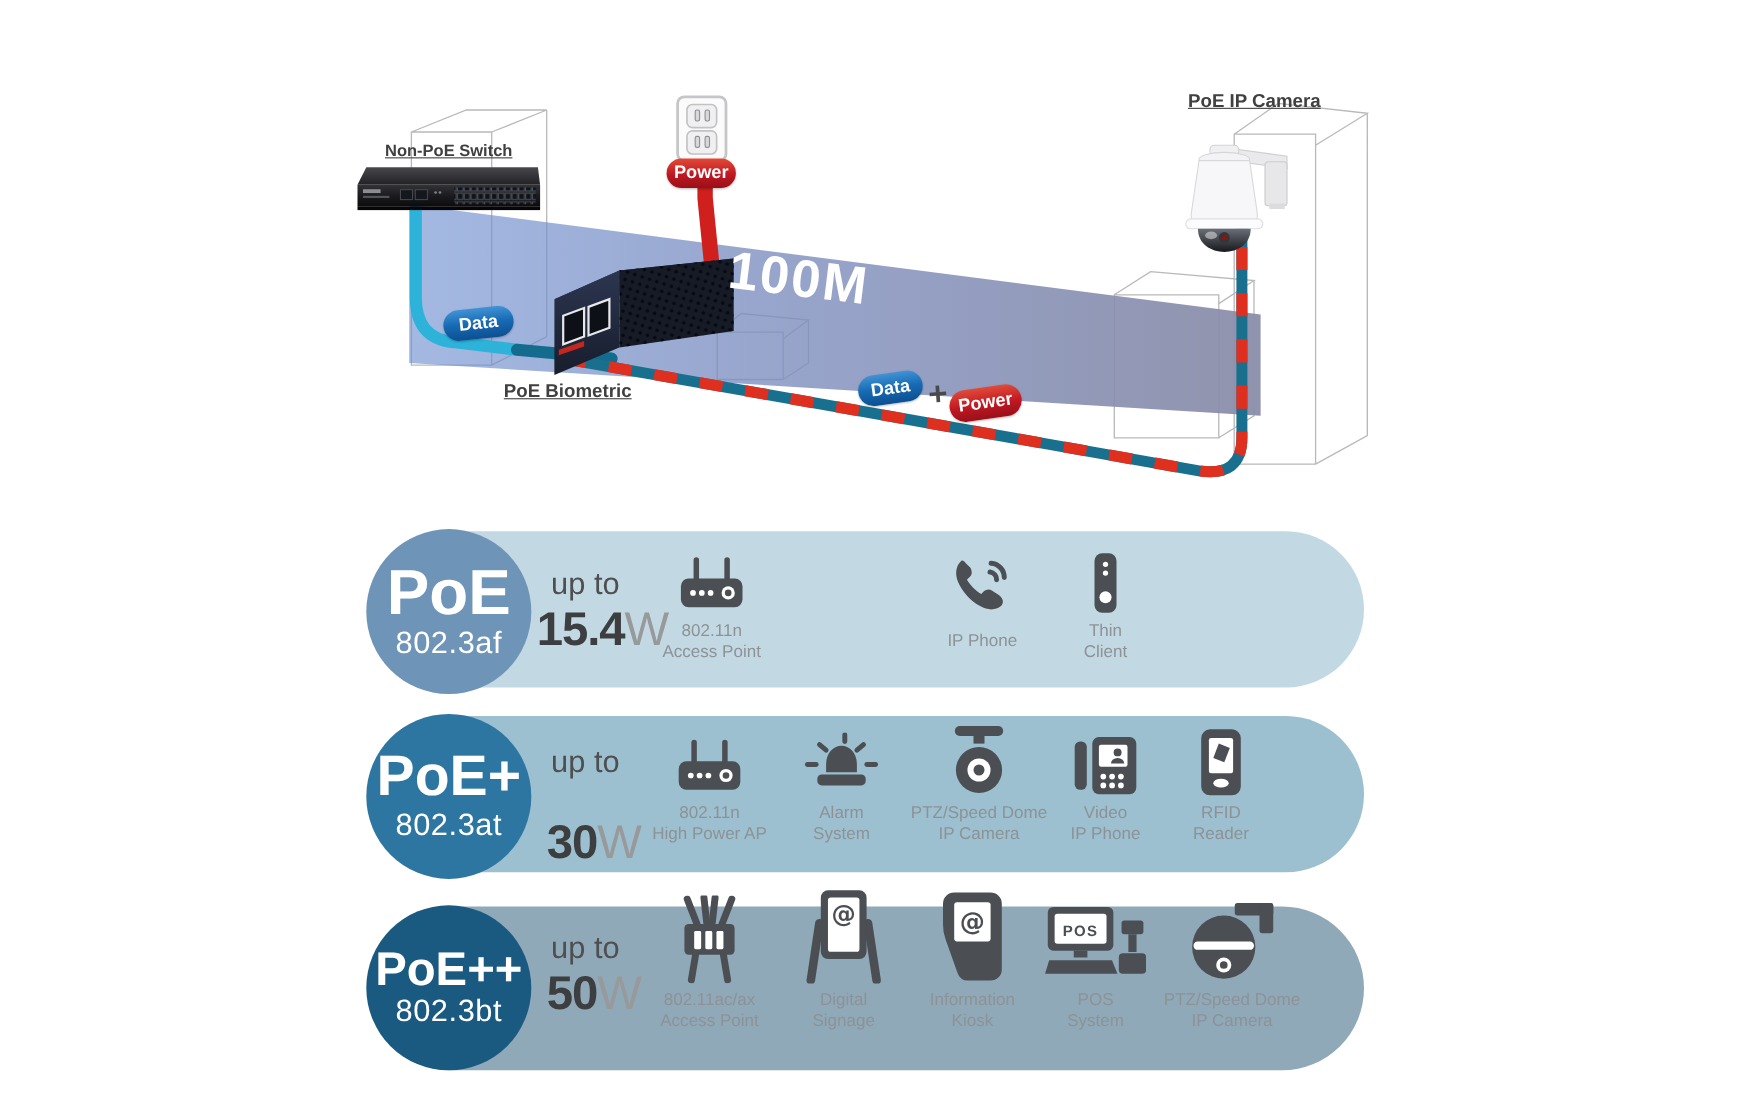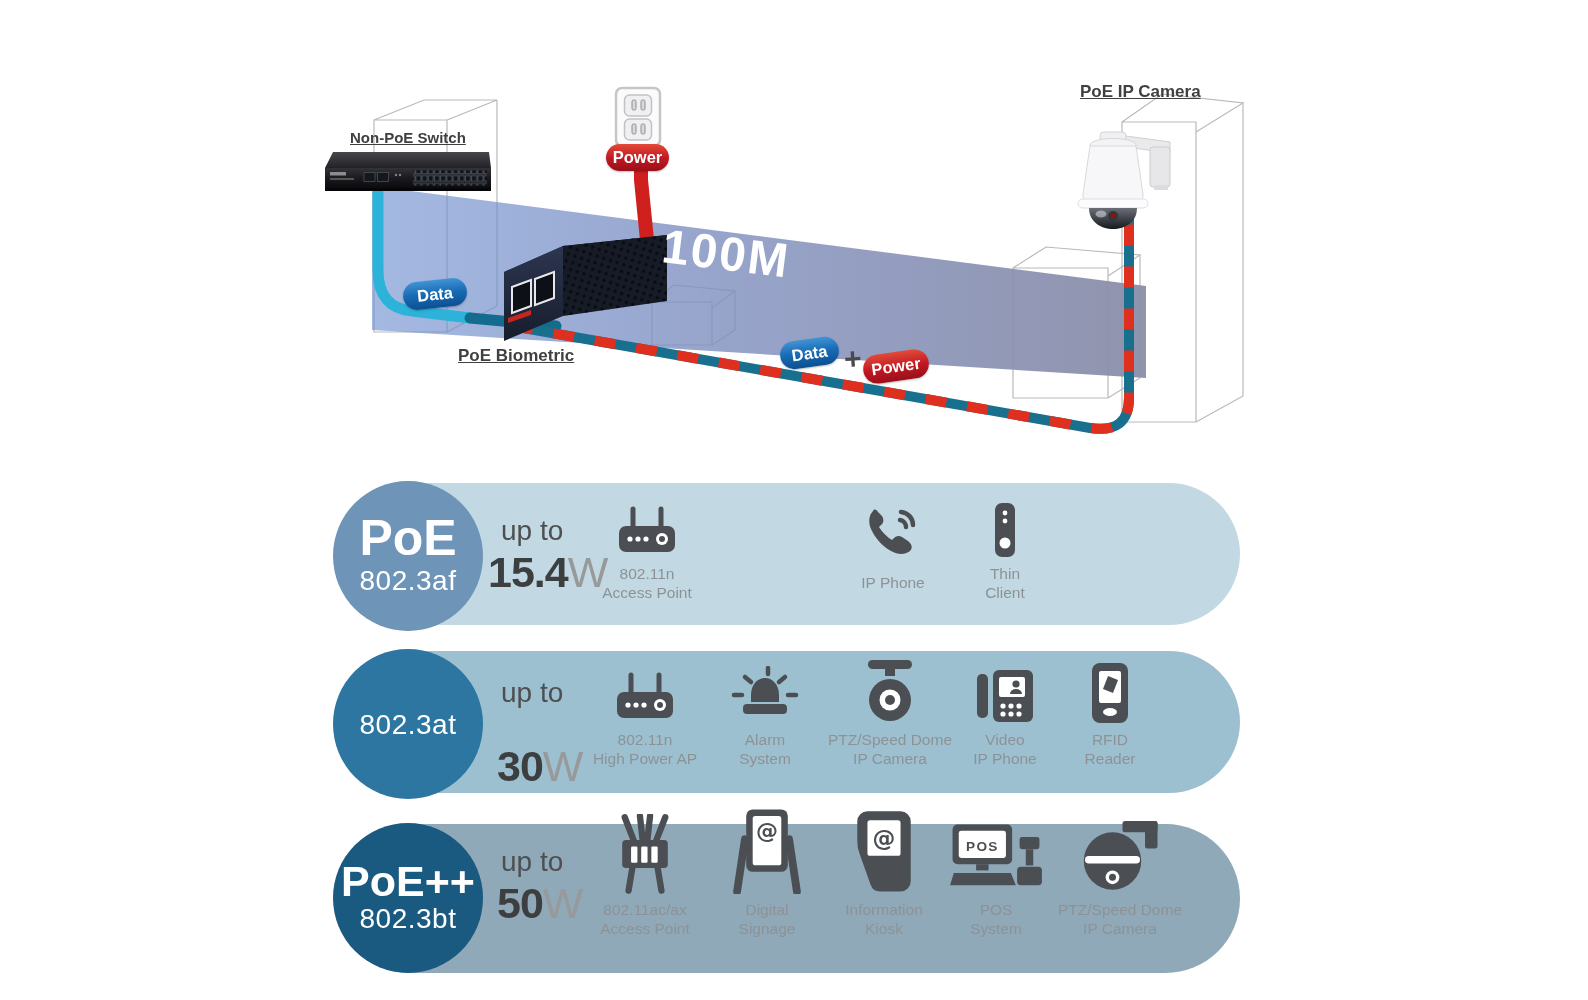--- a/index.html
+++ b/index.html
@@ -30,21 +30,21 @@
   .band{position:absolute;left:335px;width:905px;border-radius:80px;}
   .band-1{top:483px;height:142px;background:#c2d9e3;}
   .band-2{top:651px;height:142px;background:#9cc0d0;}
   .band-3{top:824px;height:149px;background:#8fa9b9;}
   .poe-circle{position:absolute;left:333px;width:150px;height:150px;border-radius:50%;
               display:flex;flex-direction:column;align-items:center;justify-content:center;color:#fff;}
   .circle-1{top:481px;background:#6e94b7;}
   .circle-2{top:649px;background:#2d76a1;}
   .circle-3{top:823px;background:#1a5a80;}
   .circle-name{font-weight:700;line-height:.95;}
-  .circle-1 .circle-name{font-size:50px;}
+  .circle-1 .circle-name{font-size:58px;}
   .circle-2 .circle-name{font-size:52px;}
   .circle-3 .circle-name{font-size:43px;}
   .circle-standard{font-size:28px;font-weight:400;letter-spacing:.5px;margin-top:2px;}
 
   .upto{position:absolute;font-size:28px;color:#4e4f51;}
   .watts{position:absolute;white-space:nowrap;}
   .watts .num{font-size:43px;font-weight:700;color:#3d3e40;letter-spacing:-1px;}
   .watts .unit{font-size:43px;font-weight:400;color:#97999b;}
   .upto-1{left:501px;top:515px;} .watts-1{left:488px;top:548px;}
   .upto-2{left:501px;top:677px;} .watts-2{left:497px;top:710px;margin-top:32px;}
@@ -223,20 +223,21 @@
           <circle cx="11" cy="19" r="2.4" fill="#fff"></circle>
         <circle cx="11" cy="41" r="5.5" fill="#fff"></circle>
       </svg>
     </div>
     <div class="item-label">Thin
 Client</div>
   </div>
 
   <div class="band band-2"></div>
   <div class="poe-circle circle-2">
+    <div class="circle-name">PoE+</div>
     <div class="circle-standard">802.3at</div>
   </div>
   <div class="upto upto-2">up to</div>
   <div class="watts watts-2"><span class="num">30</span><span class="unit">W</span></div>
 
   <div class="item b2 i-b2-1">
     <div class="icon-slot">
       <svg width="64" height="52" viewBox="0 0 64 52">
         <line x1="18" y1="3" x2="18" y2="20" stroke="#4b4f53" stroke-width="5" stroke-linecap="round"></line>
         <line x1="46" y1="3" x2="46" y2="20" stroke="#4b4f53" stroke-width="5" stroke-linecap="round"></line>

